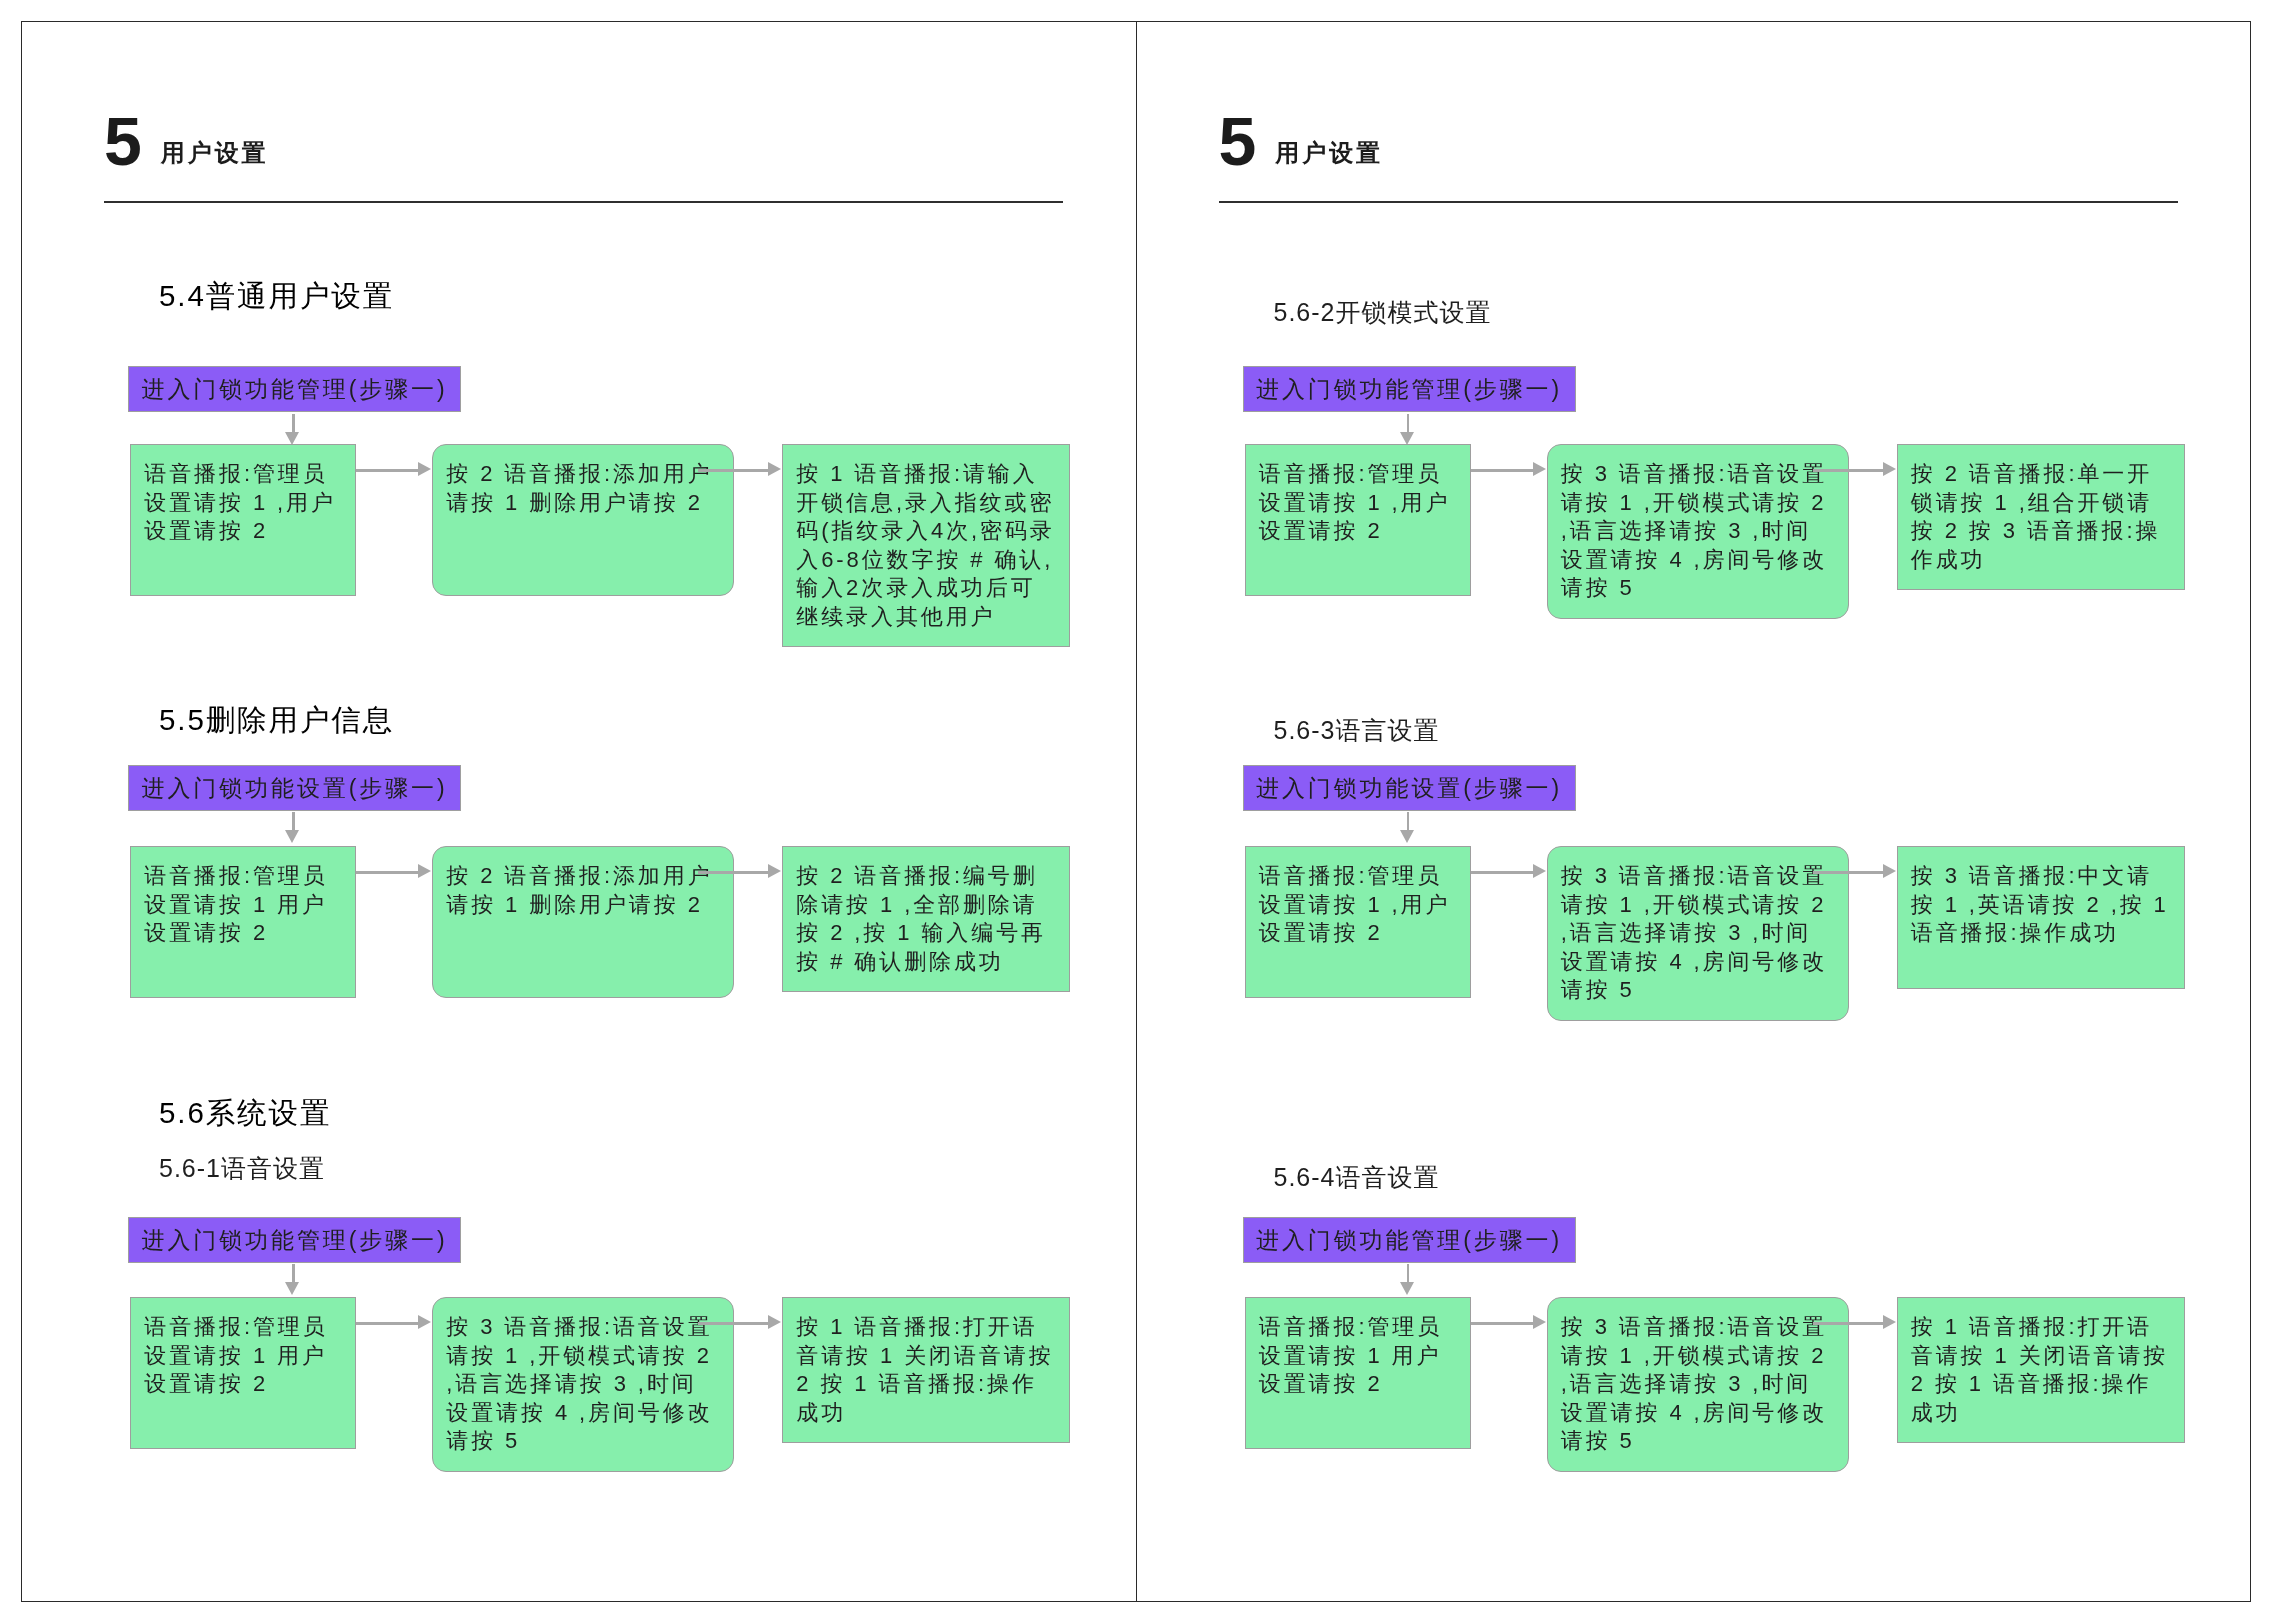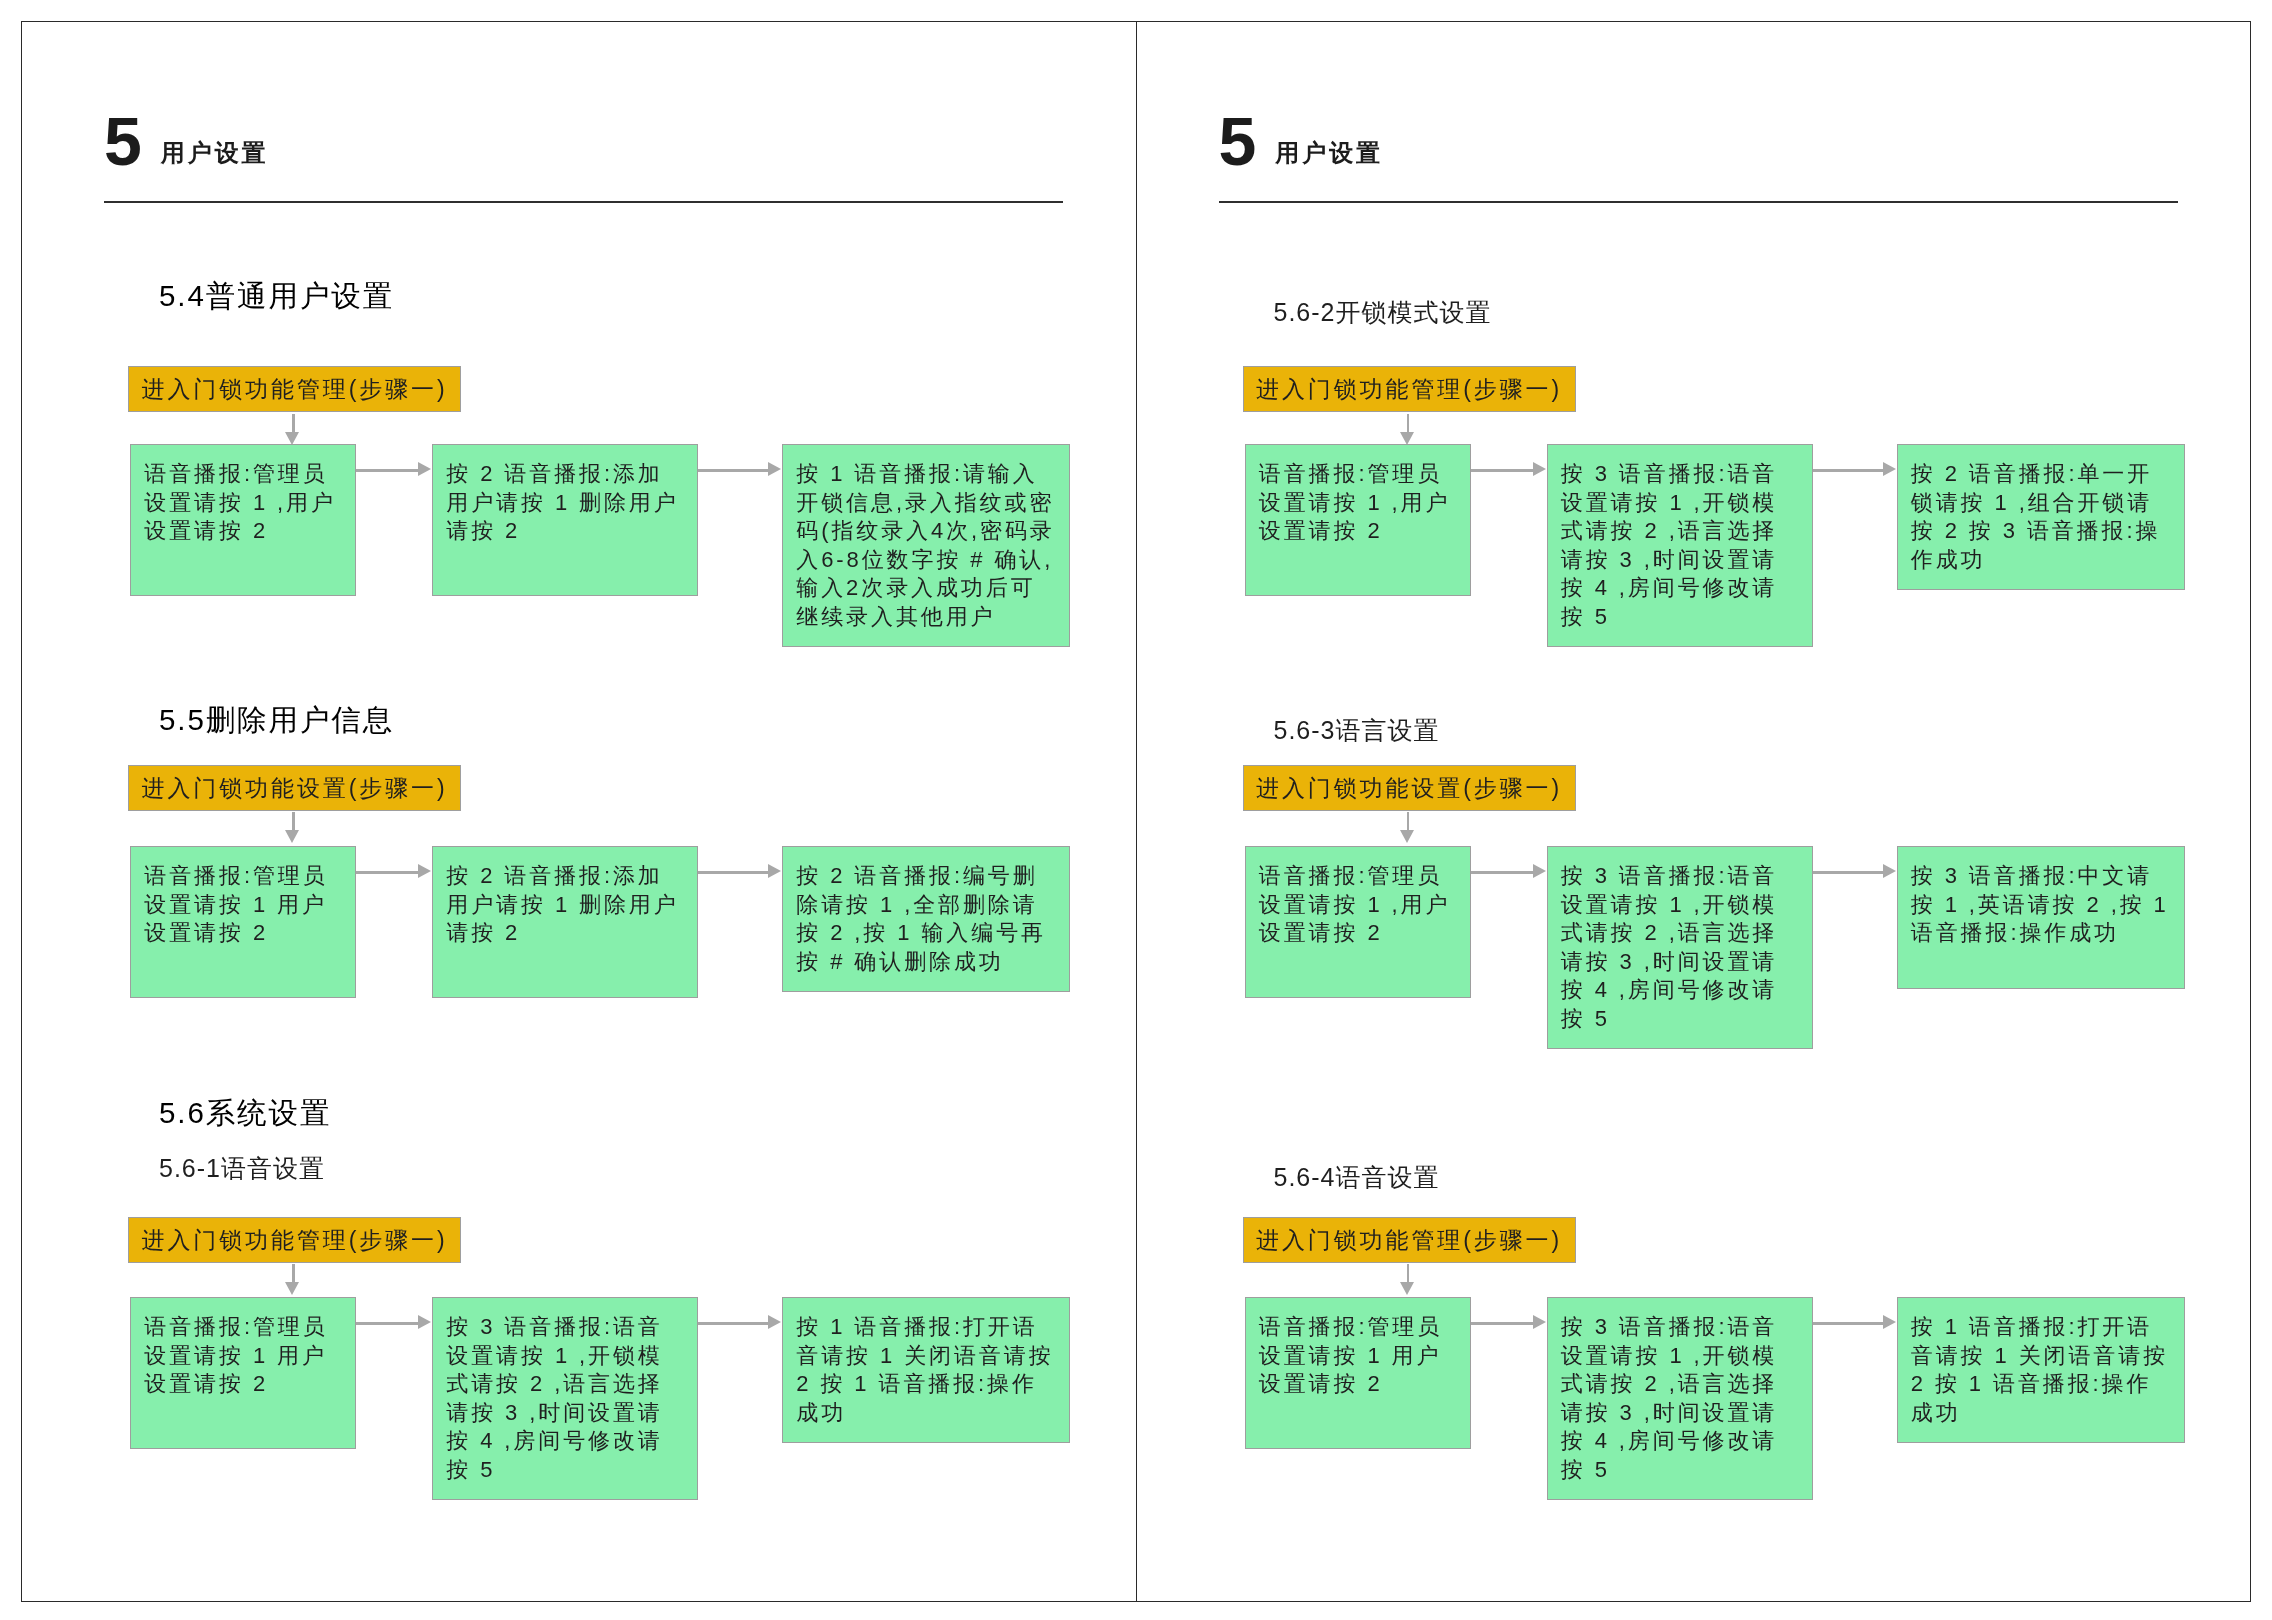--- a/index.html
+++ b/index.html
@@ -18,33 +18,33 @@
   .page-header{position:absolute;left:82px;top:88px;display:flex;align-items:flex-end;gap:19px;}
   .hdr-num{font-size:68px;font-weight:900;line-height:0.92;color:#1c1c1c;letter-spacing:0;}
   .hdr-title{font-size:24px;font-weight:bold;color:#1c1c1c;letter-spacing:2.9px;padding-bottom:3.8px;}
   .header-rule{position:absolute;left:82px;top:179px;width:959px;height:1.9px;background:#2f2f2f;}
 
   .sec-heading{position:absolute;left:137px;font-size:29.5px;color:#000000;letter-spacing:1.9px;white-space:nowrap;}
   .sub-heading{position:absolute;left:137px;font-size:25px;color:#1f1f1f;letter-spacing:1px;white-space:nowrap;text-align:center;}
 
   .step-box{
     position:absolute;left:106px;width:333px;height:46px;
-    background:#eab308;border:1.9px solid #9e9e9e;box-sizing:border-box;
+    background:#8b5cf6;border:1.9px solid #9e9e9e;box-sizing:border-box;
     display:flex;align-items:center;justify-content:center;
     font-size:23px;letter-spacing:2.9px;white-space:nowrap;color:#1f1f1f;
   }
 
   .row{position:absolute;left:108px;width:932px;}
   .fbox{
     position:absolute;top:0;background:#86efac;border:1.9px solid #9e9e9e;
     box-sizing:border-box;padding:15px 13.3px;
     font-size:22px;line-height:28.5px;letter-spacing:2.9px;color:#1f1f1f;
   }
   .b1{left:0;width:226px;min-height:152px;}
-  .b2{left:302px;width:266px;min-height:152px;}
+  .b2{left:302px;width:302px;min-height:152px;border-radius:14px;}
   .b3{left:652px;width:288px;min-height:143px;}
 
   .h-arrow{position:absolute;height:2.9px;background:#a8a8a8;top:25px;}
   .h-arrow::after{
     content:"";position:absolute;right:-12.4px;top:-6.7px;width:0;height:0;
     border-left:13.3px solid #a8a8a8;border-top:7.6px solid transparent;border-bottom:7.6px solid transparent;
   }
   .a1{left:226px;width:63px;}
   .a2{left:568px;width:71px;}
 

